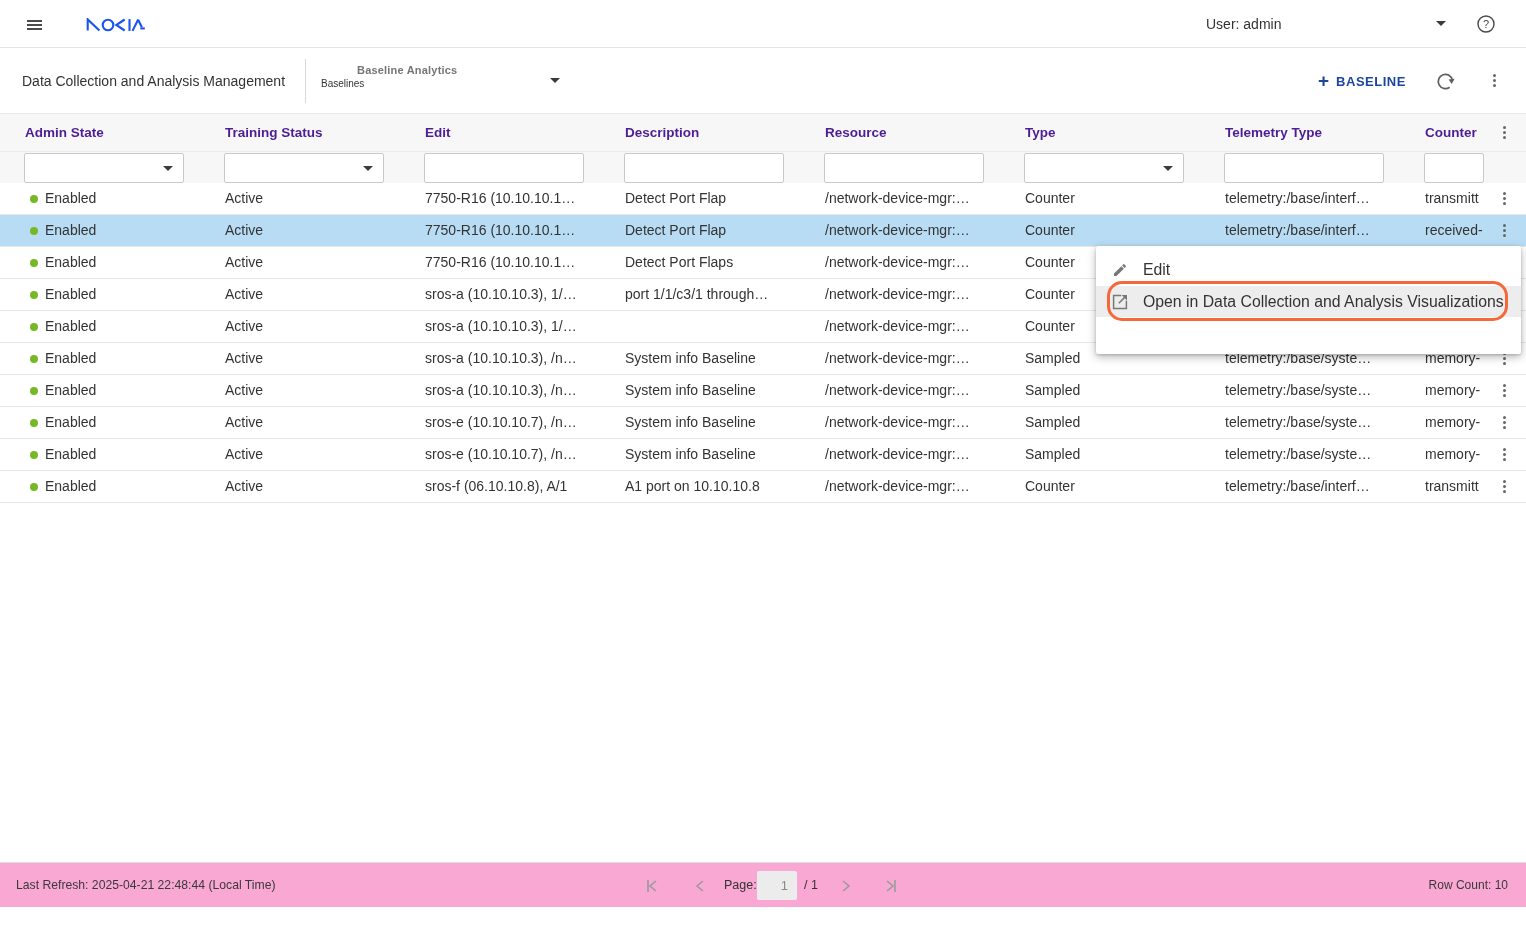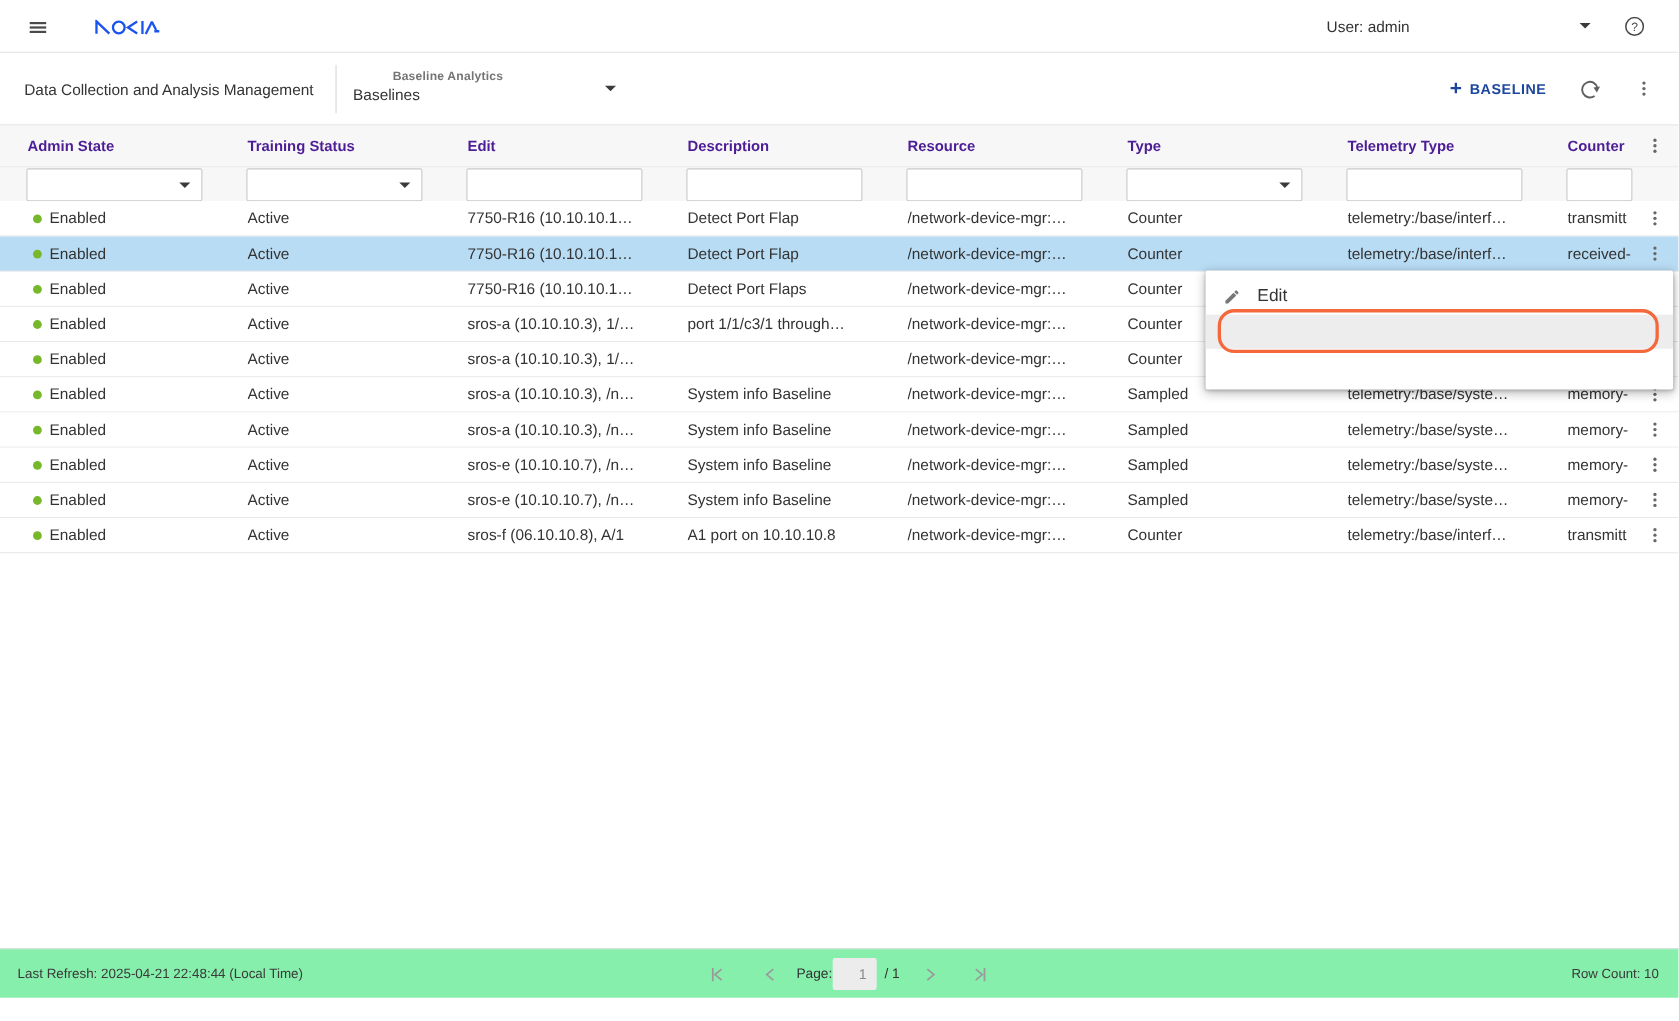--- a/index.html
+++ b/index.html
@@ -11,21 +11,21 @@
 #topbar { left:0; top:0; width:1526px; height:48px; background:#fff; border-bottom:1px solid #e4e4e4; }
 #burger div { position:absolute; left:0; width:15px; height:2px; background:#4a4a4a; }
 #apptitle { left:184px; top:0; height:48px; line-height:48px; font-size:16px; letter-spacing:.25px; color:#333; }
 #usertxt { left:1206px; top:0; height:48px; line-height:48px; font-size:14px; color:#333; }
 
 
 #toolbar { left:0; top:49px; width:1526px; height:64px; background:#fff; }
 #pgtitle { left:22px; top:0; height:64px; line-height:64px; font-size:14px; color:#333; }
 #tb-div { left:305px; top:10px; width:1px; height:44px; background:#d8d8d8; }
 #bc1 { left:321px; top:15px; font-size:11px; font-weight:bold; color:#757575; letter-spacing:.2px;margin-left:36px; }
-#bc2 { left:321px; top:29px; font-size:14px; color:#333; }
+#bc2 { left:321px; top:29px; font-size:10px; color:#333; }
 #addbtn { left:1318px; top:0; height:64px; line-height:64px; color:#1c459f; font-weight:bold; }
 #addbtn .plus { font-size:19px; vertical-align:-1px; }
 #addbtn .lbl { font-size:13px; letter-spacing:.5px; margin-left:7px; }
 
 
 #ghead { left:0; top:113px; width:1526px; height:70px; background:#f7f7f7; border-top:1px solid #e9e9e9; }
 .colh { position:absolute; top:11px; font-size:13.5px; font-weight:bold; color:#4c1d95; }
 #gfilter { position:absolute; left:0; top:37px; width:1526px; height:33px; border-top:1px solid #ececec; }
 .fin { position:absolute; top:1px; height:30px; background:#fff; border:1px solid #c9c9c9; border-radius:2px; }
 .caret { position:absolute; width:0; height:0; border-left:5px solid transparent; border-right:5px solid transparent; border-top:5px solid #3a3a3a; }
@@ -39,21 +39,21 @@
 
 #menu { left:1096px; top:246px; width:425px; height:108px; background:#fff; border-radius:2px; box-shadow:0 3px 10px rgba(0,0,0,.28), 0 1px 3px rgba(0,0,0,.18); }
 .mi { position:absolute; left:0; width:425px; height:31px; }
 .mi .mtxt { position:absolute; left:47px; top:0; height:31px; line-height:31px; font-size:15.8px; color:#333; white-space:nowrap; }
 #mi-open { background:#ededed; }
 #ring { left:1107px; top:281px; width:401px; height:40px; border:3.5px solid #f4683c; border-radius:15px; }
 
 
 #hscroll { left:0; top:866px; width:1526px; height:17px; background:#fff; }
 #hthumb { left:25px; top:2px; width:816px; height:12px; border-radius:6px; background:#8f8f8f; }
-#footer { left:0; top:862px; width:1526px; height:45px; background:#86efac; border-top:1px solid #e0e0e0;padding-left:44px; }
+#footer { left:0; top:862px; width:1526px; height:45px; background:#f9a8d4; border-top:1px solid #e0e0e0;padding-left:44px; }
 #lastref { left:16px; top:0; height:45px; line-height:45px; font-size:12.2px; color:#3a3a3a; }
 #rowcount { right:18px; top:0; height:45px; line-height:45px; font-size:12px; color:#3a3a3a; }
 .ptxt { position:absolute; top:0; height:45px; line-height:45px; font-size:12.5px; color:#333; }
 #pinput { position:absolute; left:757px; top:8px; width:40px; height:29px; background:#ececec; border-radius:2px; color:#8a8a8a; font-size:13px; line-height:29px; text-align:right; padding-right:9px; }
 .tri { position:absolute; width:0; height:0; }
 </style>
 </head>
 <body>
 
 <div id="topbar" class="abs">
@@ -323,14 +323,24 @@
 </div>
 
 <div id="menu" class="abs">
   <div class="mi" id="mi-open" style="top:40px;"></div>
   <div class="mi" style="top:8px;">
     <svg style="position:absolute; left:16px; top:7.5px;" width="16" height="16" viewBox="0 0 24 24">
         <path fill="#787878" d="M3 17.25V21h3.75L17.81 9.94l-3.75-3.75L3 17.25zM20.71 7.04c.39-.39.39-1.02 0-1.41l-2.34-2.34a.9959.9959 0 0 0-1.41 0l-1.83 1.83 3.75 3.75 1.83-1.83z"></path>
       </svg>
     <div class="mtxt">Edit</div>
   </div>
+  <div class="mi" style="top:40px;">
+    <svg style="position:absolute; left:16px; top:7.5px;" width="16" height="16" viewBox="0 0 16 16">
+        <g stroke="#787878" stroke-width="1.5" fill="none">
+          <path d="M9.2,1.6 L1.6,1.6 L1.6,14.4 L14.4,14.4 L14.4,6.8"></path>
+          <path d="M6.8,9.2 L13.9,2.1"></path>
+        </g>
+        <polygon fill="#787878" points="9.6,1 15,1 15,6.4"></polygon>
+      </svg>
+    <div class="mtxt">Open in Data Collection and Analysis Visualizations</div>
+  </div>
 </div>
 <div id="ring" class="abs"></div>
 
 </body></html>

